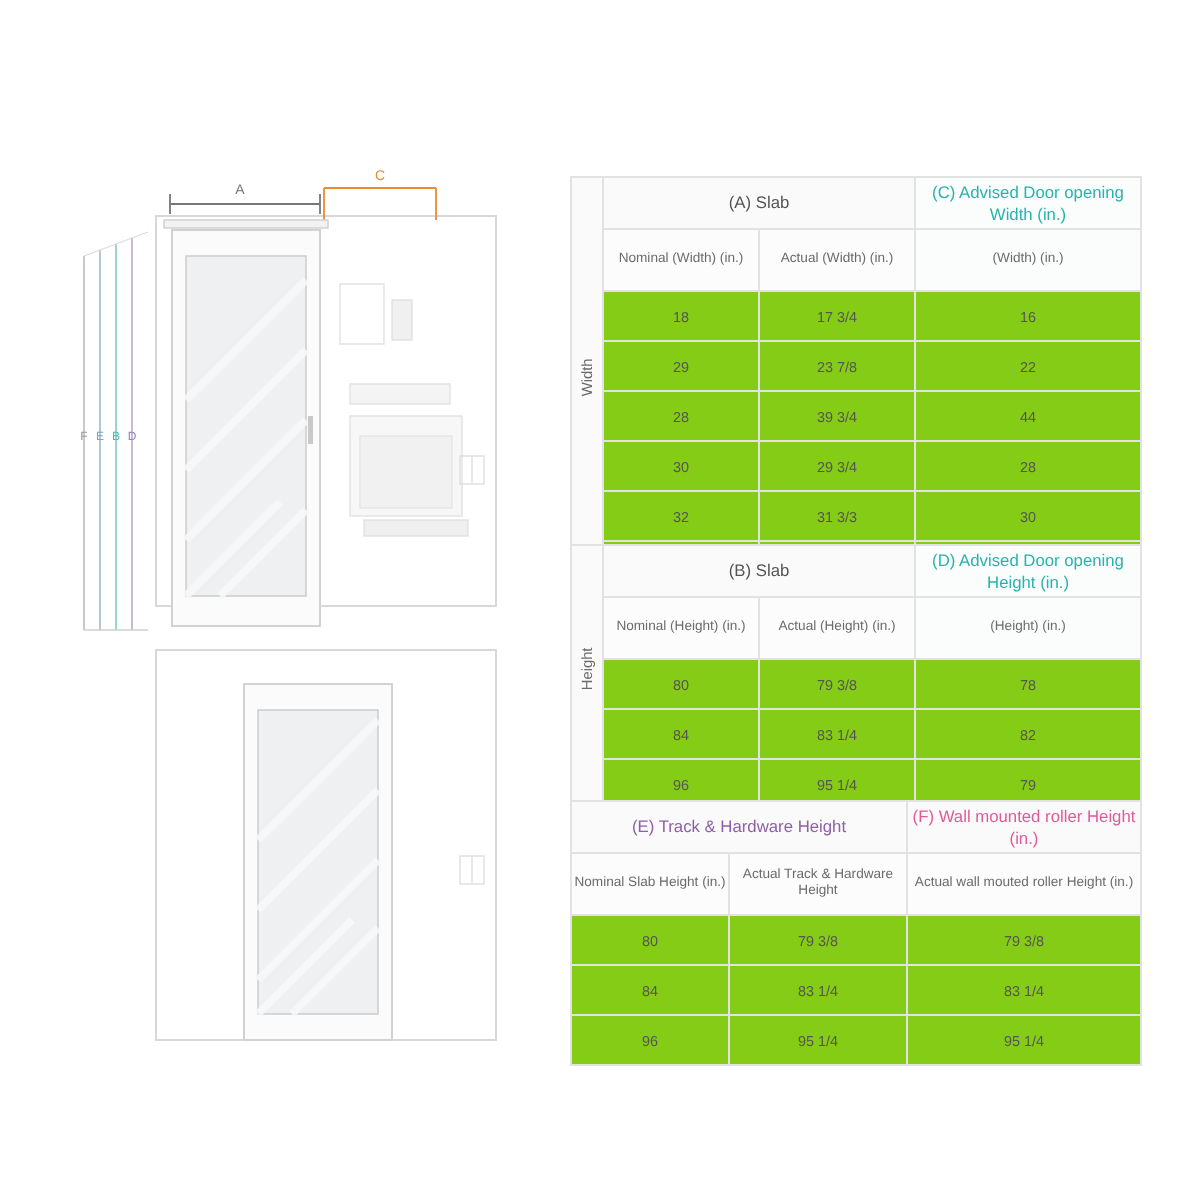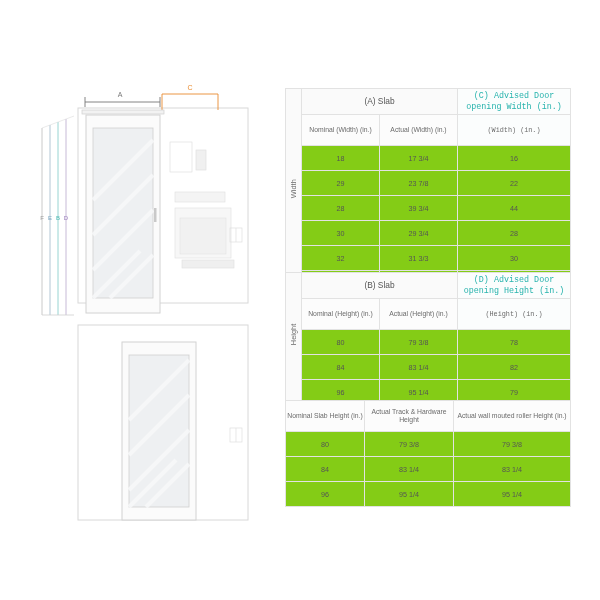--- a/index.html
+++ b/index.html
@@ -67,21 +67,21 @@
   }
   .sidelabel span {
     display: block;
     transform: rotate(-90deg);
     white-space: nowrap;
   }
   .teal { color: #27b3ad; }
   .purple { color: #8e5fa8; }
   .pink { color: #e05a9a; }
   .dark { color: #555; }
-  .tealbg { background: #fbfdfd; font-family: Liberation Mono, monospace; }
+  .tealbg { background: #fbfdfd; }
 
   
   #table-width   { left: 285px; top: 88px;  width: 285px; }
   #table-height  { left: 285px; top: 272px; width: 285px; }
   #table-track   { left: 285px; top: 400px; width: 285px; }
 </style>
 </head>
 <body>
 
 <div id="root">
@@ -251,20 +251,28 @@
   </table>
 
   <table class="tbl" id="table-track">
     <colgroup>
       <col style="width:79px">
         <col style="width:89px">
         <col style="width:117px">
     </colgroup>
     <tbody>
       <tr>
+        <td class="hdr" colspan="2">
+          <span class="purple">(E)</span><span class="purple"> Track &amp; Hardware Height</span>
+        </td>
+        <td class="hdr">
+          <span class="pink">(F)</span><span class="pink"> Wall mounted roller Height (in.)</span>
+        </td>
+      </tr>
+      <tr>
         <td class="subhdr">Nominal Slab Height (in.)</td>
         <td class="subhdr">Actual Track &amp; Hardware Height</td>
         <td class="subhdr">Actual wall mouted roller Height (in.)</td>
       </tr>
       <tr>
         <td class="rowcell">80</td>
         <td class="rowcell">79 3/8</td>
         <td class="rowcell">79 3/8</td>
       </tr>
       <tr>

